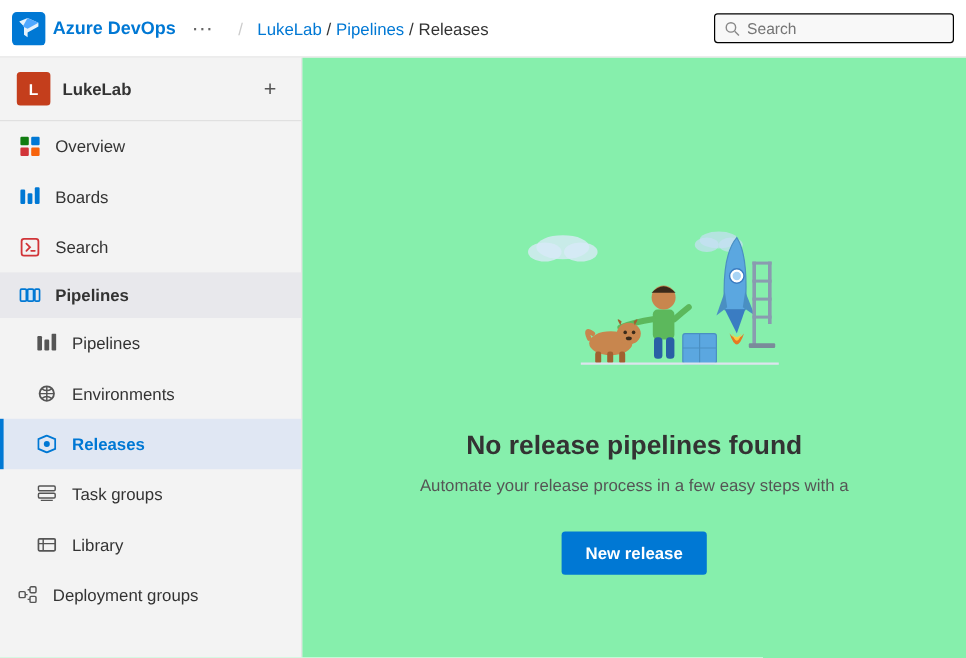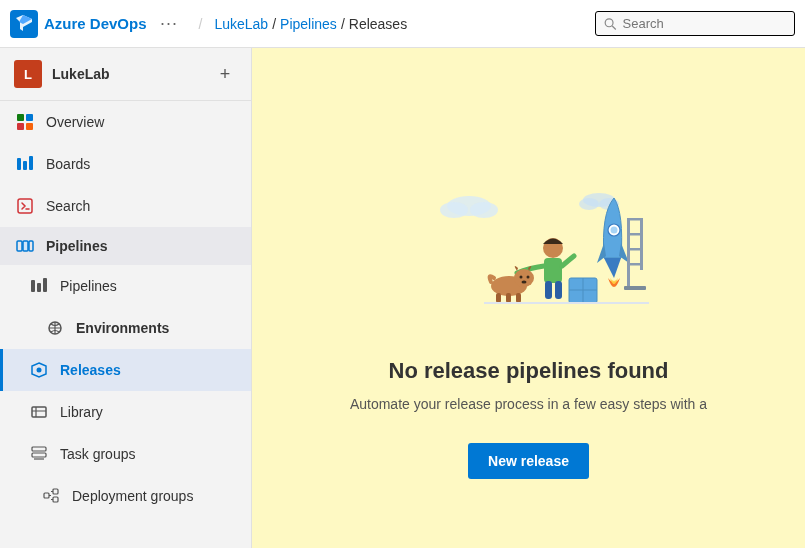--- a/index.html
+++ b/index.html
@@ -184,21 +184,21 @@
     }
     .sidebar-section-header .nav-icon { color: #0078d4; }
 
     
     .content-area {
       flex: 1;
       display: flex;
       flex-direction: column;
       align-items: center;
       justify-content: center;
-      background: #fef9c3;
+      background: #86efac;
       overflow: hidden;
       position: relative;
     }
 
     .empty-state {
       display: flex;
       flex-direction: column;
       align-items: center;
       justify-content: center;
       padding: 20px;
@@ -337,21 +337,21 @@
       <span class="nav-icon">
         <svg width="16" height="16" viewBox="0 0 16 16" fill="none">
           <rect x="0" y="2" width="4" height="12" rx="1" fill="#555"></rect>
           <rect x="6" y="5" width="4" height="9" rx="1" fill="#555"></rect>
           <rect x="12" y="0" width="4" height="14" rx="1" fill="#555"></rect>
         </svg>
       </span>
       <span>Pipelines</span>
     </div>
 
-    <div class="sidebar-nav-item" style="padding-left:44px;font-weight:bold;">
+    <div class="sidebar-nav-item" style="padding-left:28px;">
       <span class="nav-icon">
         <svg width="16" height="16" viewBox="0 0 16 16" fill="none">
           <circle cx="8" cy="8" r="6" stroke="#555" stroke-width="1.5" fill="none"></circle>
           <path d="M8 2v12M2 8h12" stroke="#555" stroke-width="1.2"></path>
           <path d="M4 4 Q8 7 12 4M4 12 Q8 9 12 12" stroke="#555" stroke-width="1.2" fill="none"></path>
         </svg>
       </span>
       <span>Environments</span>
     </div>
 
@@ -361,39 +361,39 @@
           <path d="M8 1 L15 4 L15 12 L8 15 L1 12 L1 4 Z" stroke="#0078d4" stroke-width="1.5" fill="none"></path>
           <circle cx="8" cy="8" r="2.5" fill="#0078d4"></circle>
         </svg>
       </span>
       <span>Releases</span>
     </div>
 
     <div class="sidebar-nav-item" style="padding-left:28px;">
       <span class="nav-icon">
         <svg width="16" height="16" viewBox="0 0 16 16" fill="none">
-          <rect x="1" y="3" width="14" height="10" rx="1" stroke="#555" stroke-width="1.5" fill="none"></rect>
-          <path d="M5 3v10M1 7h14" stroke="#555" stroke-width="1.2"></path>
-        </svg>
-      </span>
-      <span>Library</span>
-    </div>
-
-    <div class="sidebar-nav-item" style="padding-left:28px;">
-      <span class="nav-icon">
-        <svg width="16" height="16" viewBox="0 0 16 16" fill="none">
           <rect x="1" y="1" width="14" height="4" rx="1" stroke="#555" stroke-width="1.2" fill="none"></rect>
           <rect x="1" y="7" width="14" height="4" rx="1" stroke="#555" stroke-width="1.2" fill="none"></rect>
           <line x1="3" y1="13" x2="13" y2="13" stroke="#555" stroke-width="1.2"></line>
         </svg>
       </span>
       <span>Task groups</span>
     </div>
 
-    <div class="sidebar-nav-item" style="padding-left:40px;">
+    <div class="sidebar-nav-item" style="padding-left:28px;">
+      <span class="nav-icon">
+        <svg width="16" height="16" viewBox="0 0 16 16" fill="none">
+          <rect x="1" y="3" width="14" height="10" rx="1" stroke="#555" stroke-width="1.5" fill="none"></rect>
+          <path d="M5 3v10M1 7h14" stroke="#555" stroke-width="1.2"></path>
+        </svg>
+      </span>
+      <span>Library</span>
+    </div>
+
+    <div class="sidebar-nav-item" style="padding-left:12px;">
       <span class="nav-icon">
         <svg width="16" height="16" viewBox="0 0 16 16" fill="none">
           <rect x="1" y="5" width="5" height="5" rx="1" stroke="#555" stroke-width="1.2" fill="none"></rect>
           <rect x="10" y="1" width="5" height="5" rx="1" stroke="#555" stroke-width="1.2" fill="none"></rect>
           <rect x="10" y="9" width="5" height="5" rx="1" stroke="#555" stroke-width="1.2" fill="none"></rect>
           <path d="M6 7.5h2 M8 3.5h2 M8 11.5h2" stroke="#555" stroke-width="1.2"></path>
         </svg>
       </span>
       <span>Deployment groups</span>
     </div>

